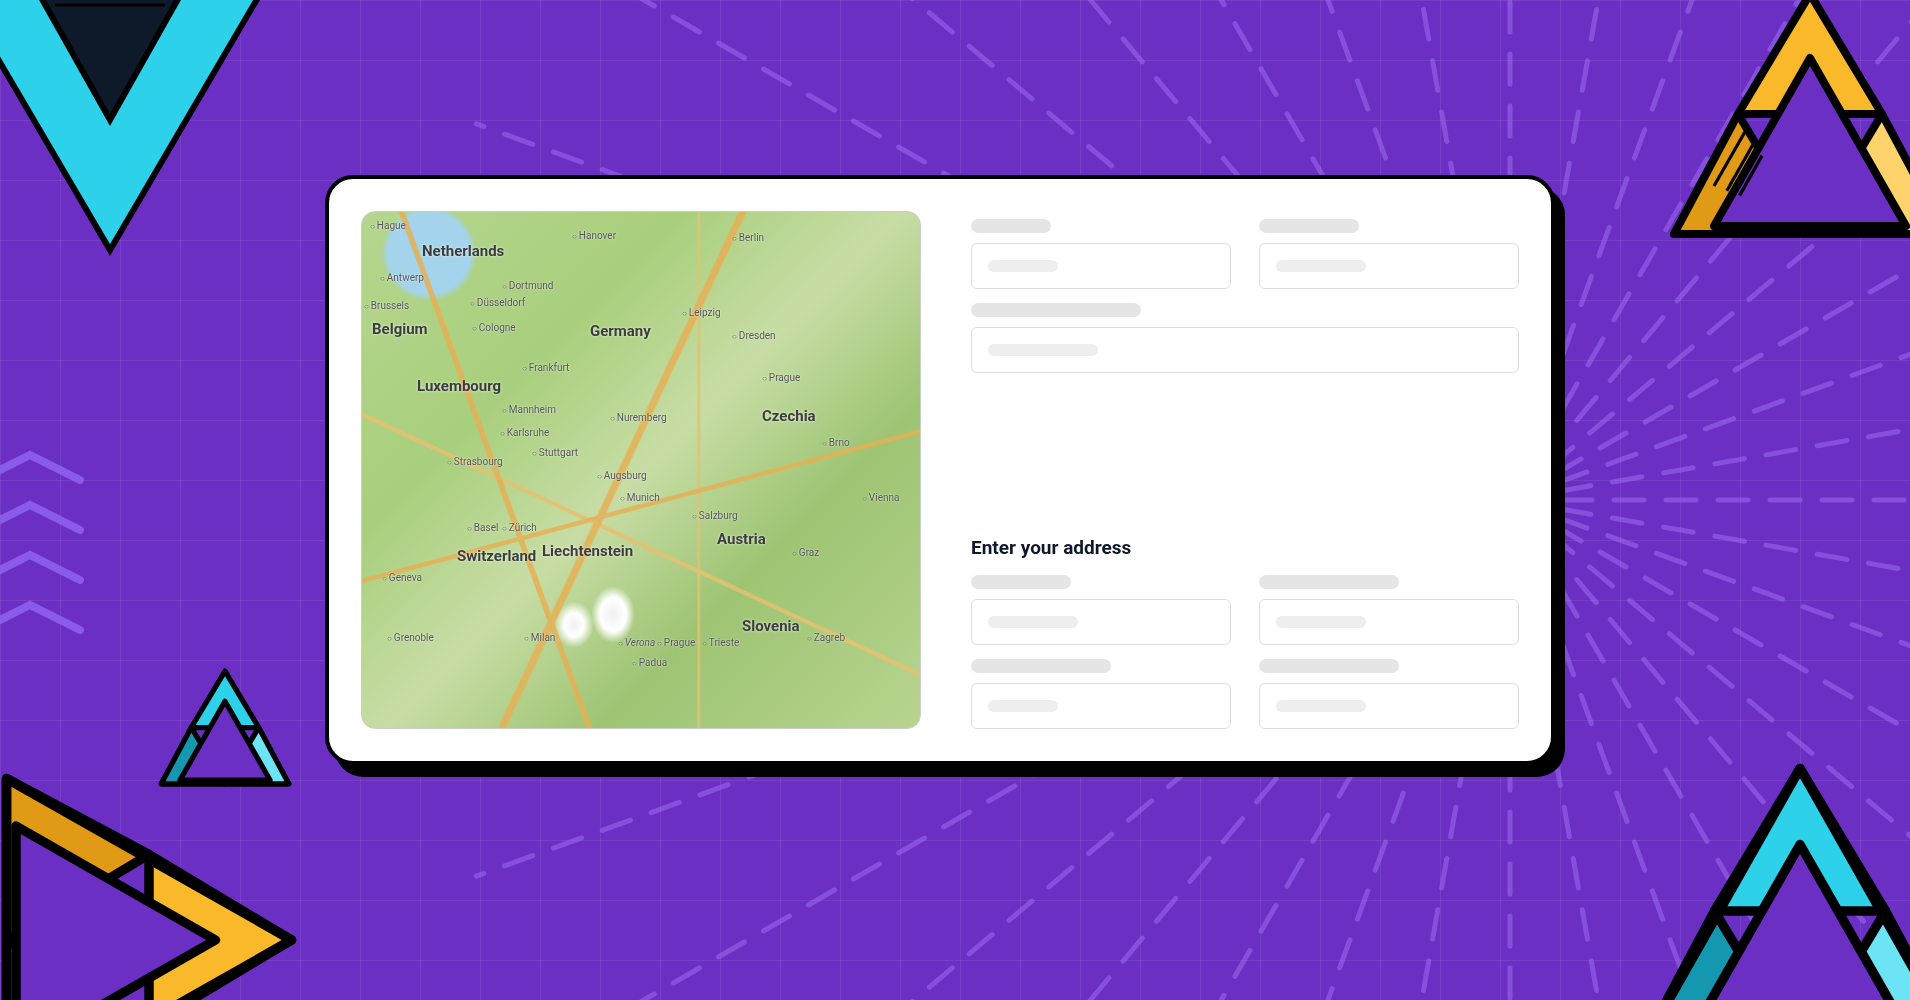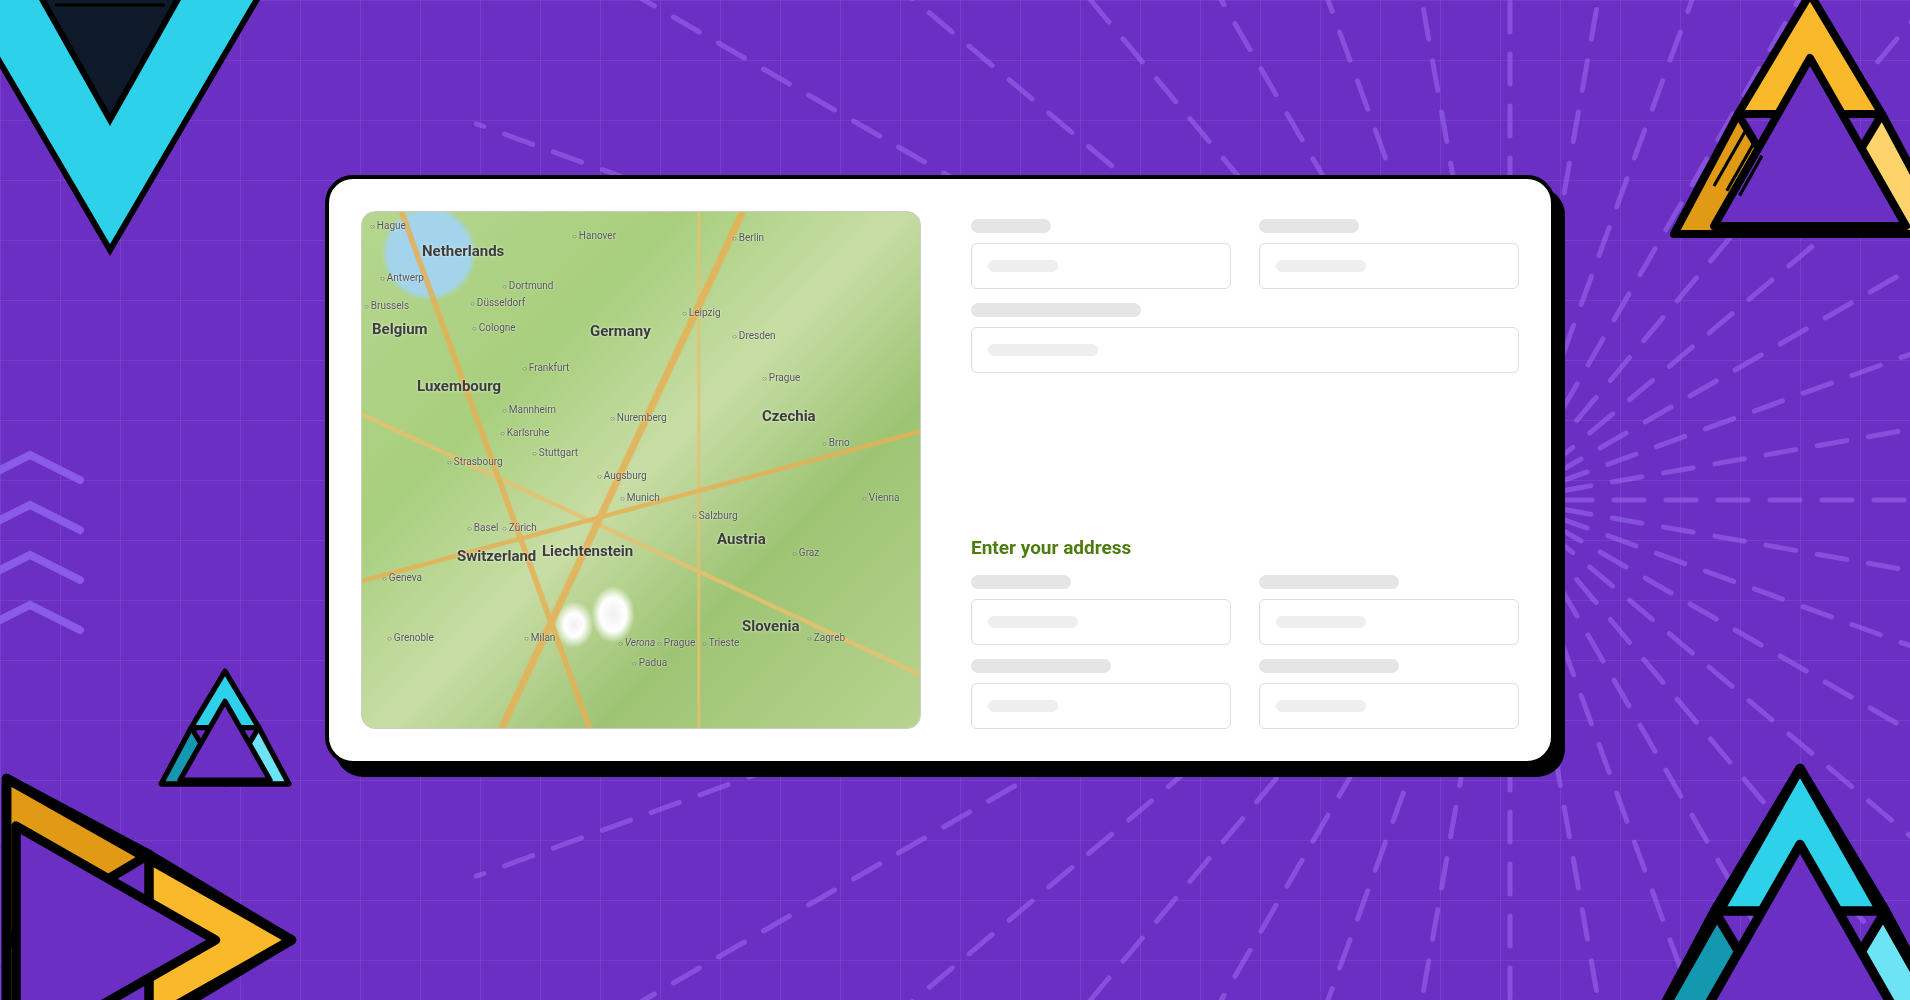--- a/index.html
+++ b/index.html
@@ -146,21 +146,21 @@
   height: 12px;
   background: #eee;
   border-radius: 6px;
 }
 .skel-value.w1 { width: 70px; }
 .skel-value.w2 { width: 90px; }
 .skel-value.w3 { width: 110px; }
 .heading {
   font-size: 19px;
   font-weight: 700;
-  color: #4d7c0f;
+  color: #0f172a;
   margin-top: 6px;
   margin-bottom: 2px;
 }
 .chev { fill: none; stroke: #8a5ae8; stroke-width: 8; stroke-linecap: round; }
 </style>
 </head>
 <body>
 
 <div class="grid"></div>
 

